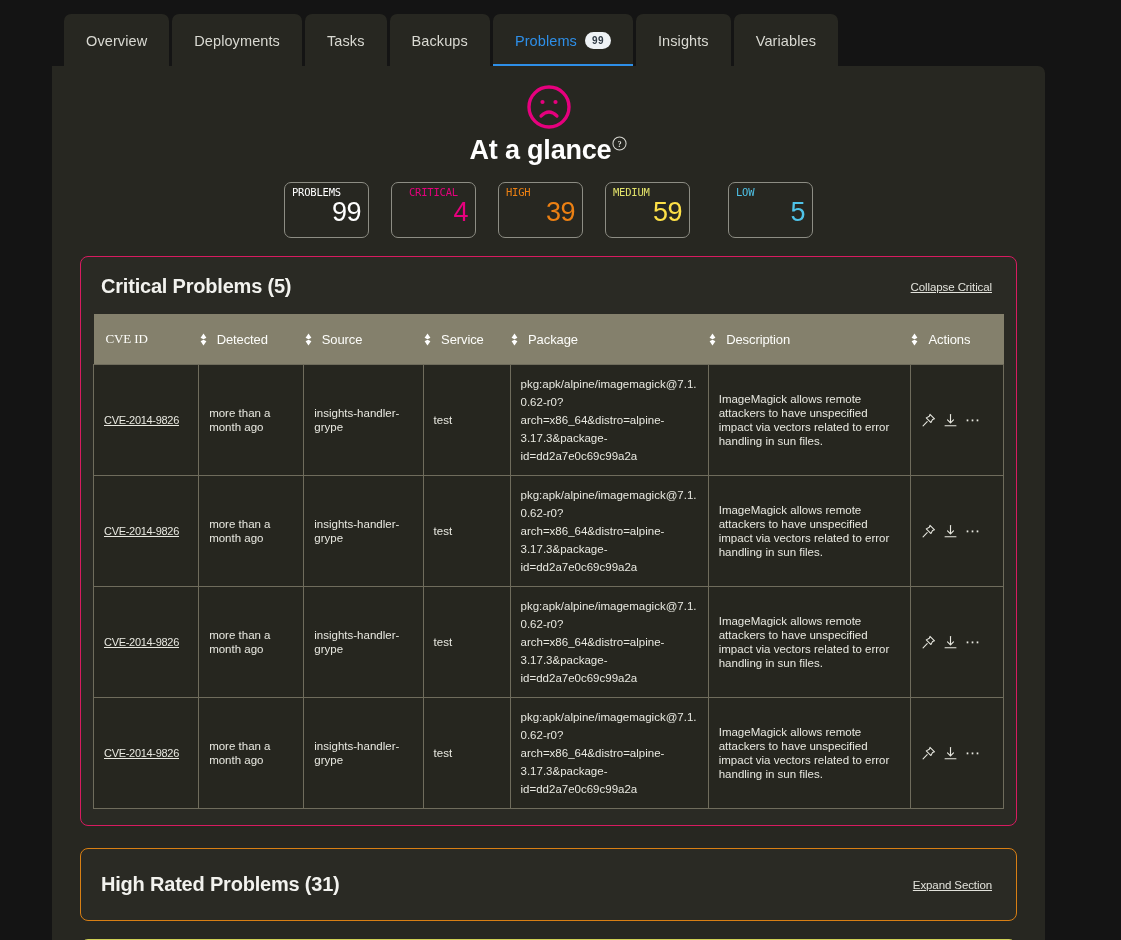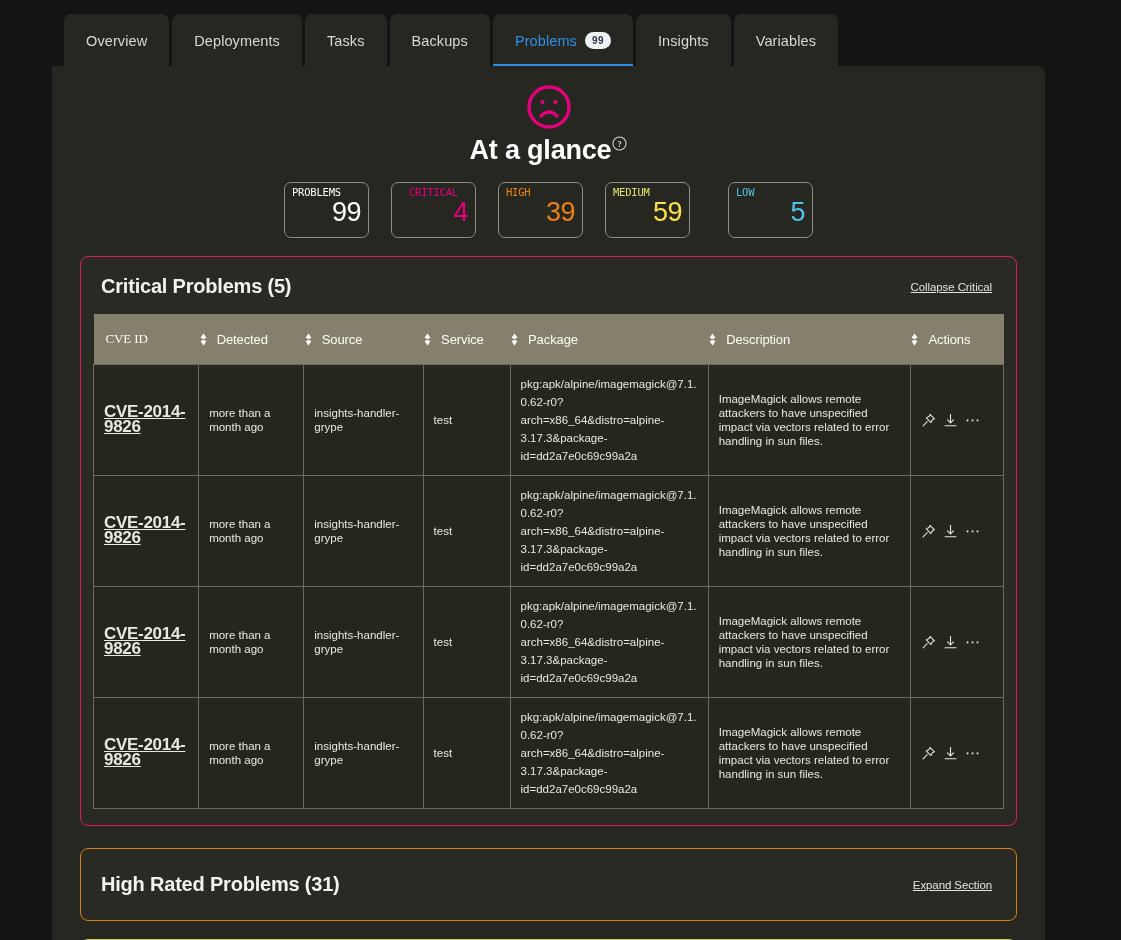--- a/index.html
+++ b/index.html
@@ -201,24 +201,23 @@
     line-height: 14px;
     padding: 10px 10px;
     vertical-align: middle;
     word-break: break-word;
     background: #26261f;
   }
   tbody tr td:first-child { border-left: 1px solid #6f6c5c; }
   .cve-link {
     color: #e8e8e0;
     text-decoration: underline;
-    font-size: 17px;
+    font-size: 11px;
     letter-spacing: -0.3px;
     cursor: pointer;
-    font-weight: bold;
   }
   .pkg { line-height: 18px; }
   .desc { line-height: 14px; }
   .actions-cell { text-align: left; }
   .actions-row {
     display: flex;
     align-items: center;
     gap: 7px;
   }
   .act-icon { cursor: pointer; flex: 0 0 auto; }

